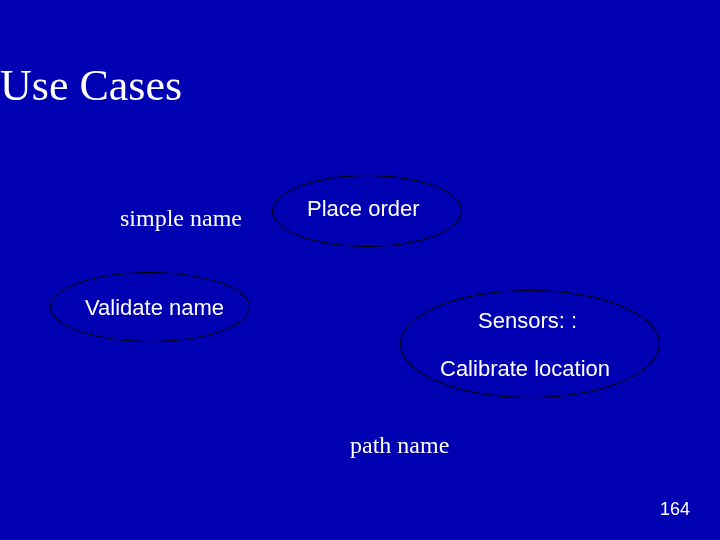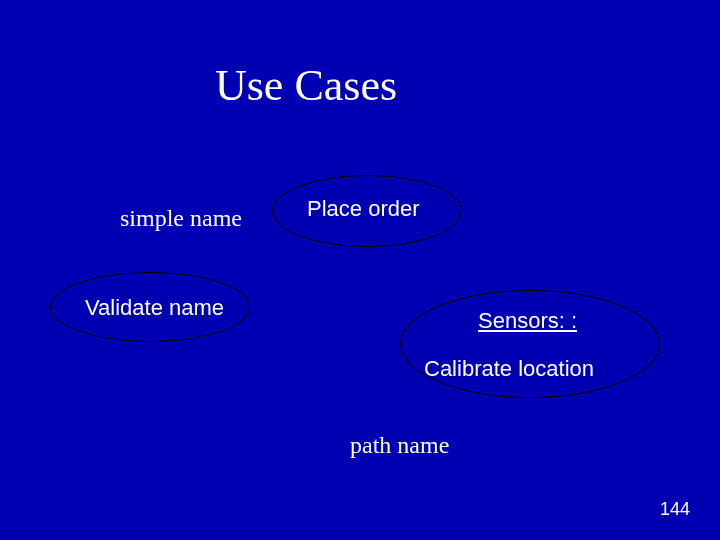--- a/index.html
+++ b/index.html
@@ -8,21 +8,21 @@
     background: #0000b3;
     font-family: "Times New Roman", Times, serif;
     color: #ffffff;
     position: relative;
   }
   .title {
     position: absolute;
     top: 60px;
     left: 0;
     width: 612px;
-    text-align: center;
+    text-align: left;
     font-size: 44px;
     font-weight: 400;
   }
   .label {
     position: absolute;
     font-size: 24px;
     font-family: "Times New Roman", Times, serif;
     text-align: right;
   }
   .sans {
@@ -50,18 +50,18 @@
 
 <div class="label" style="left:120px; top:205px;">simple name</div>
 
 <div class="ellipse" style="left:272px; top:175px; width:190px; height:72px;"></div>
 <div class="label sans" style="left:307px; top:196px;">Place order</div>
 
 <div class="ellipse" style="left:50px; top:272px; width:200px; height:70px;"></div>
 <div class="label sans" style="left:85px; top:295px;">Validate name</div>
 
 <div class="ellipse" style="left:400px; top:290px; width:260px; height:108px;"></div>
-<div class="label sans" style="left:478px; top:308px;text-decoration:underline;">Sensors: :</div>
-<div class="label sans" style="left:424px; top:356px;">Calibrate location</div>
+<div class="label sans" style="left:478px; top:308px;">Sensors: :</div>
+<div class="label sans" style="left:440px; top:356px;">Calibrate location</div>
 
 <div class="label" style="left:350px; top:432px;font-family:Liberation Serif, serif;">path name</div>
 
-<div class="page-num">144</div>
+<div class="page-num">164</div>
 
 </body></html>

